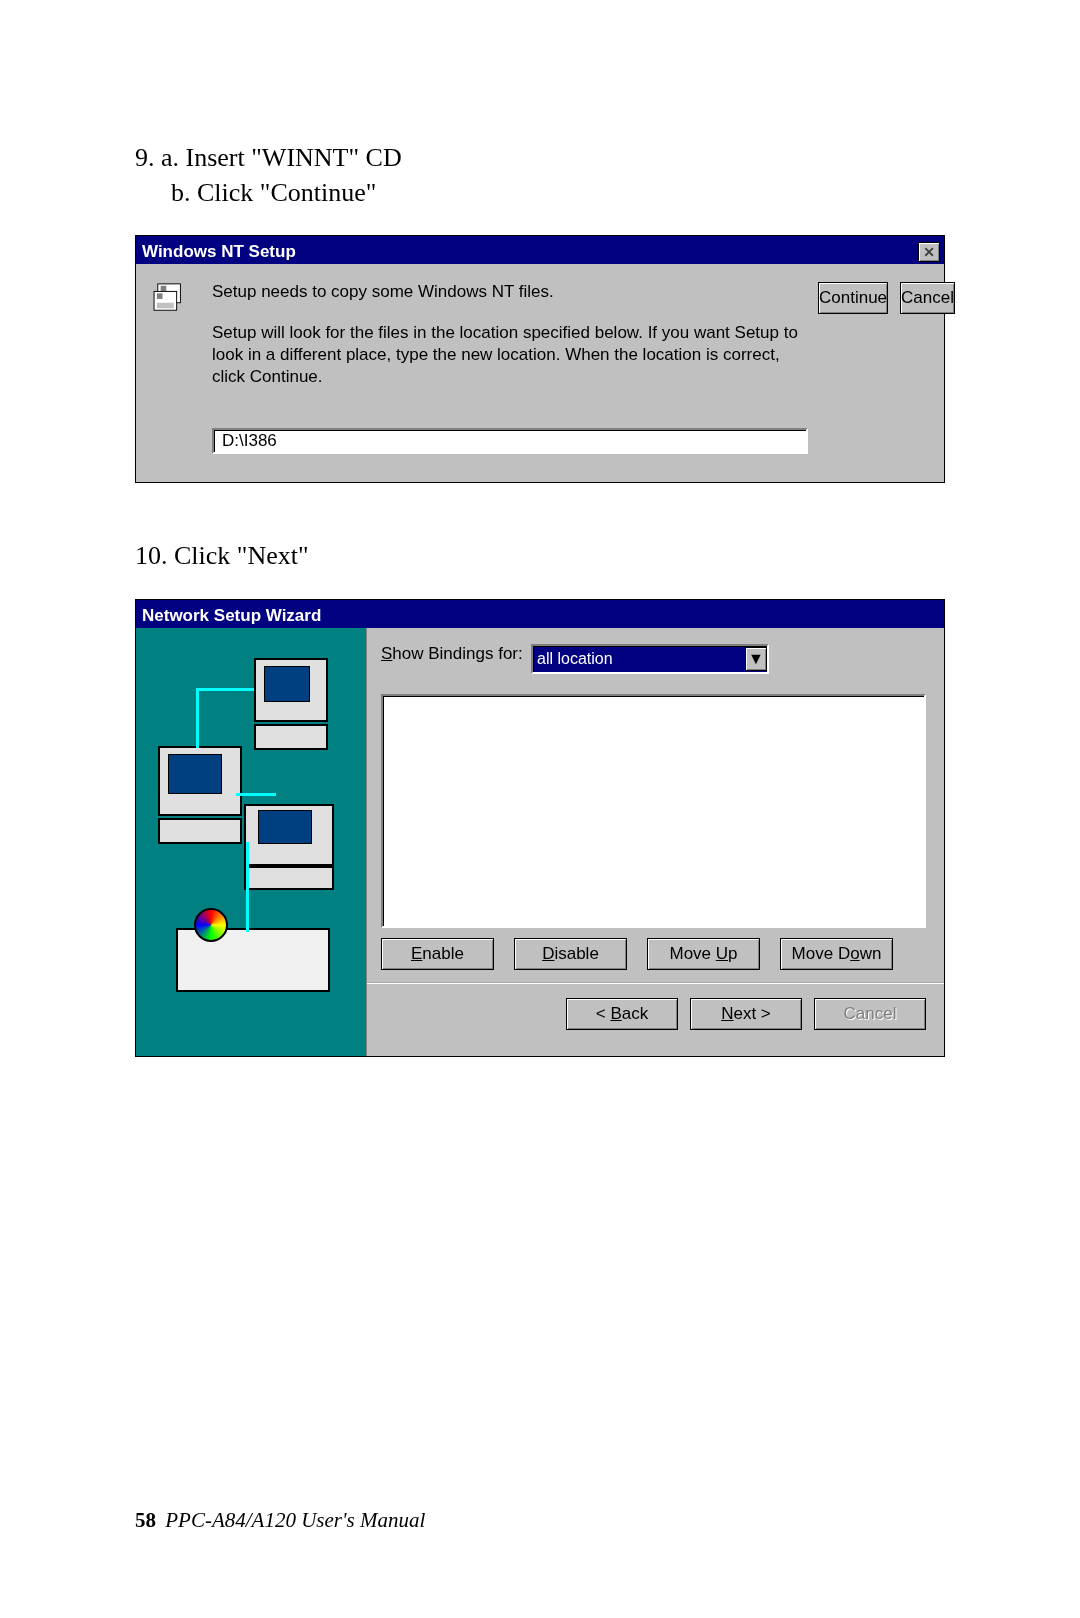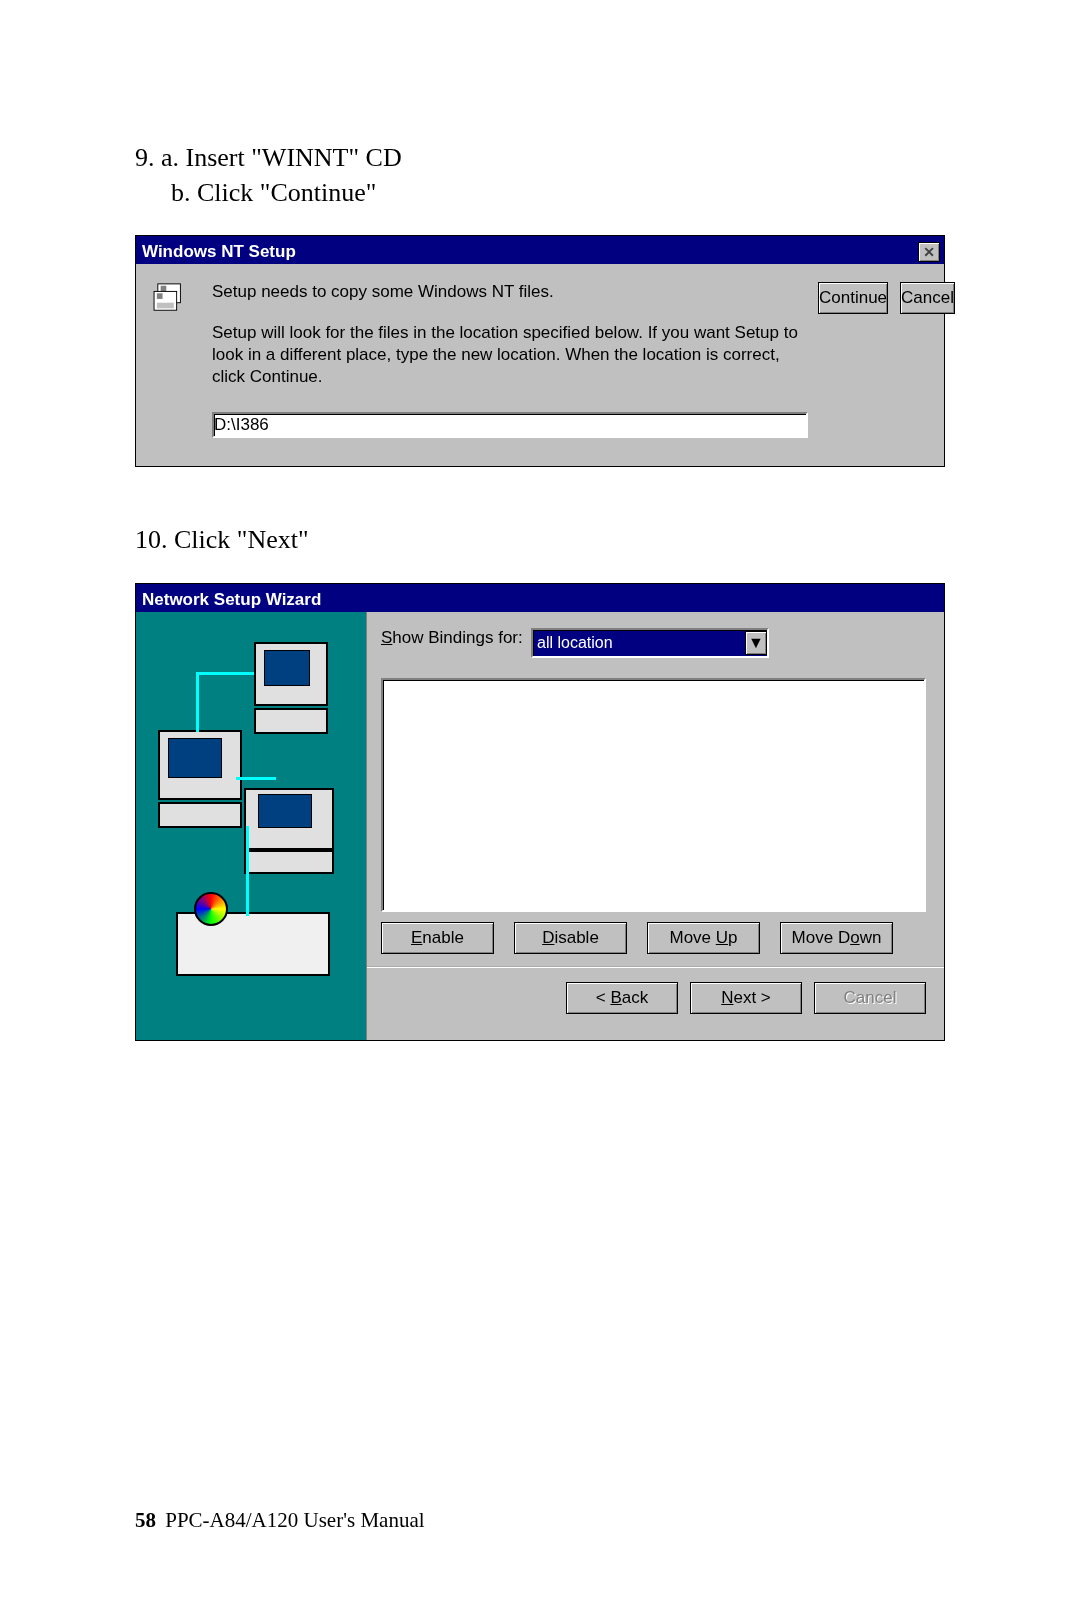--- a/index.html
+++ b/index.html
@@ -50,27 +50,27 @@
   
   .dlg1 { margin-bottom: 55px; }
   .dlg1 .body {
     display:flex;
     padding: 18px 16px 28px 16px;
   }
   .dlg1 .icon-col { width:60px;}
   .dlg1 .text-col { flex:1; padding-right:10px;}
   .dlg1 .btn-col { width:110px; display:flex;flex-direction:row;gap:12px;}
   .dlg1 .msg1 { margin-bottom:20px;}
-  .dlg1 .msg2 { margin-bottom:24px; line-height:1.3;}
+  .dlg1 .msg2 { margin-bottom:40px; line-height:1.3;}
   .sunken-input {
     background:white;
     border:2px solid;
     border-color:#808080 #fff #fff #808080;
     box-shadow: inset 1px 1px #000;
-    padding:2px 0;
+    padding:2px 8px;
     font-size:17px;
     width:100%;
     box-sizing:border-box;
     height:26px;
   }
   .win-btn {
     background:#c0c0c0;
     border:1px solid #000;
     box-shadow: inset 1px 1px #fff, inset -1px -1px #808080;
     height:30px;
@@ -132,21 +132,21 @@
   }
   .nav-btns .win-btn{width:110px;}
   
   .u{text-decoration:underline;}
   
   .footer{
     position:absolute;left:135px; bottom:85px;
     font-size:21px;
   }
   .footer .pn{font-weight:bold;margin-right:4px;}
-  .footer .mt{}
+  .footer .mt{font-style:italic;}
 
   
   .pc-box{position:absolute;background:#e0e0e0;border:2px solid #000;}
   .pc-screen{position:absolute;background:#004080;border:1px solid #000;}
   .wire{position:absolute;background:#00ffff;height:3px;}
   .wirev{position:absolute;background:#00ffff;width:3px;}
 </style>
 </head>
 <body>
 

